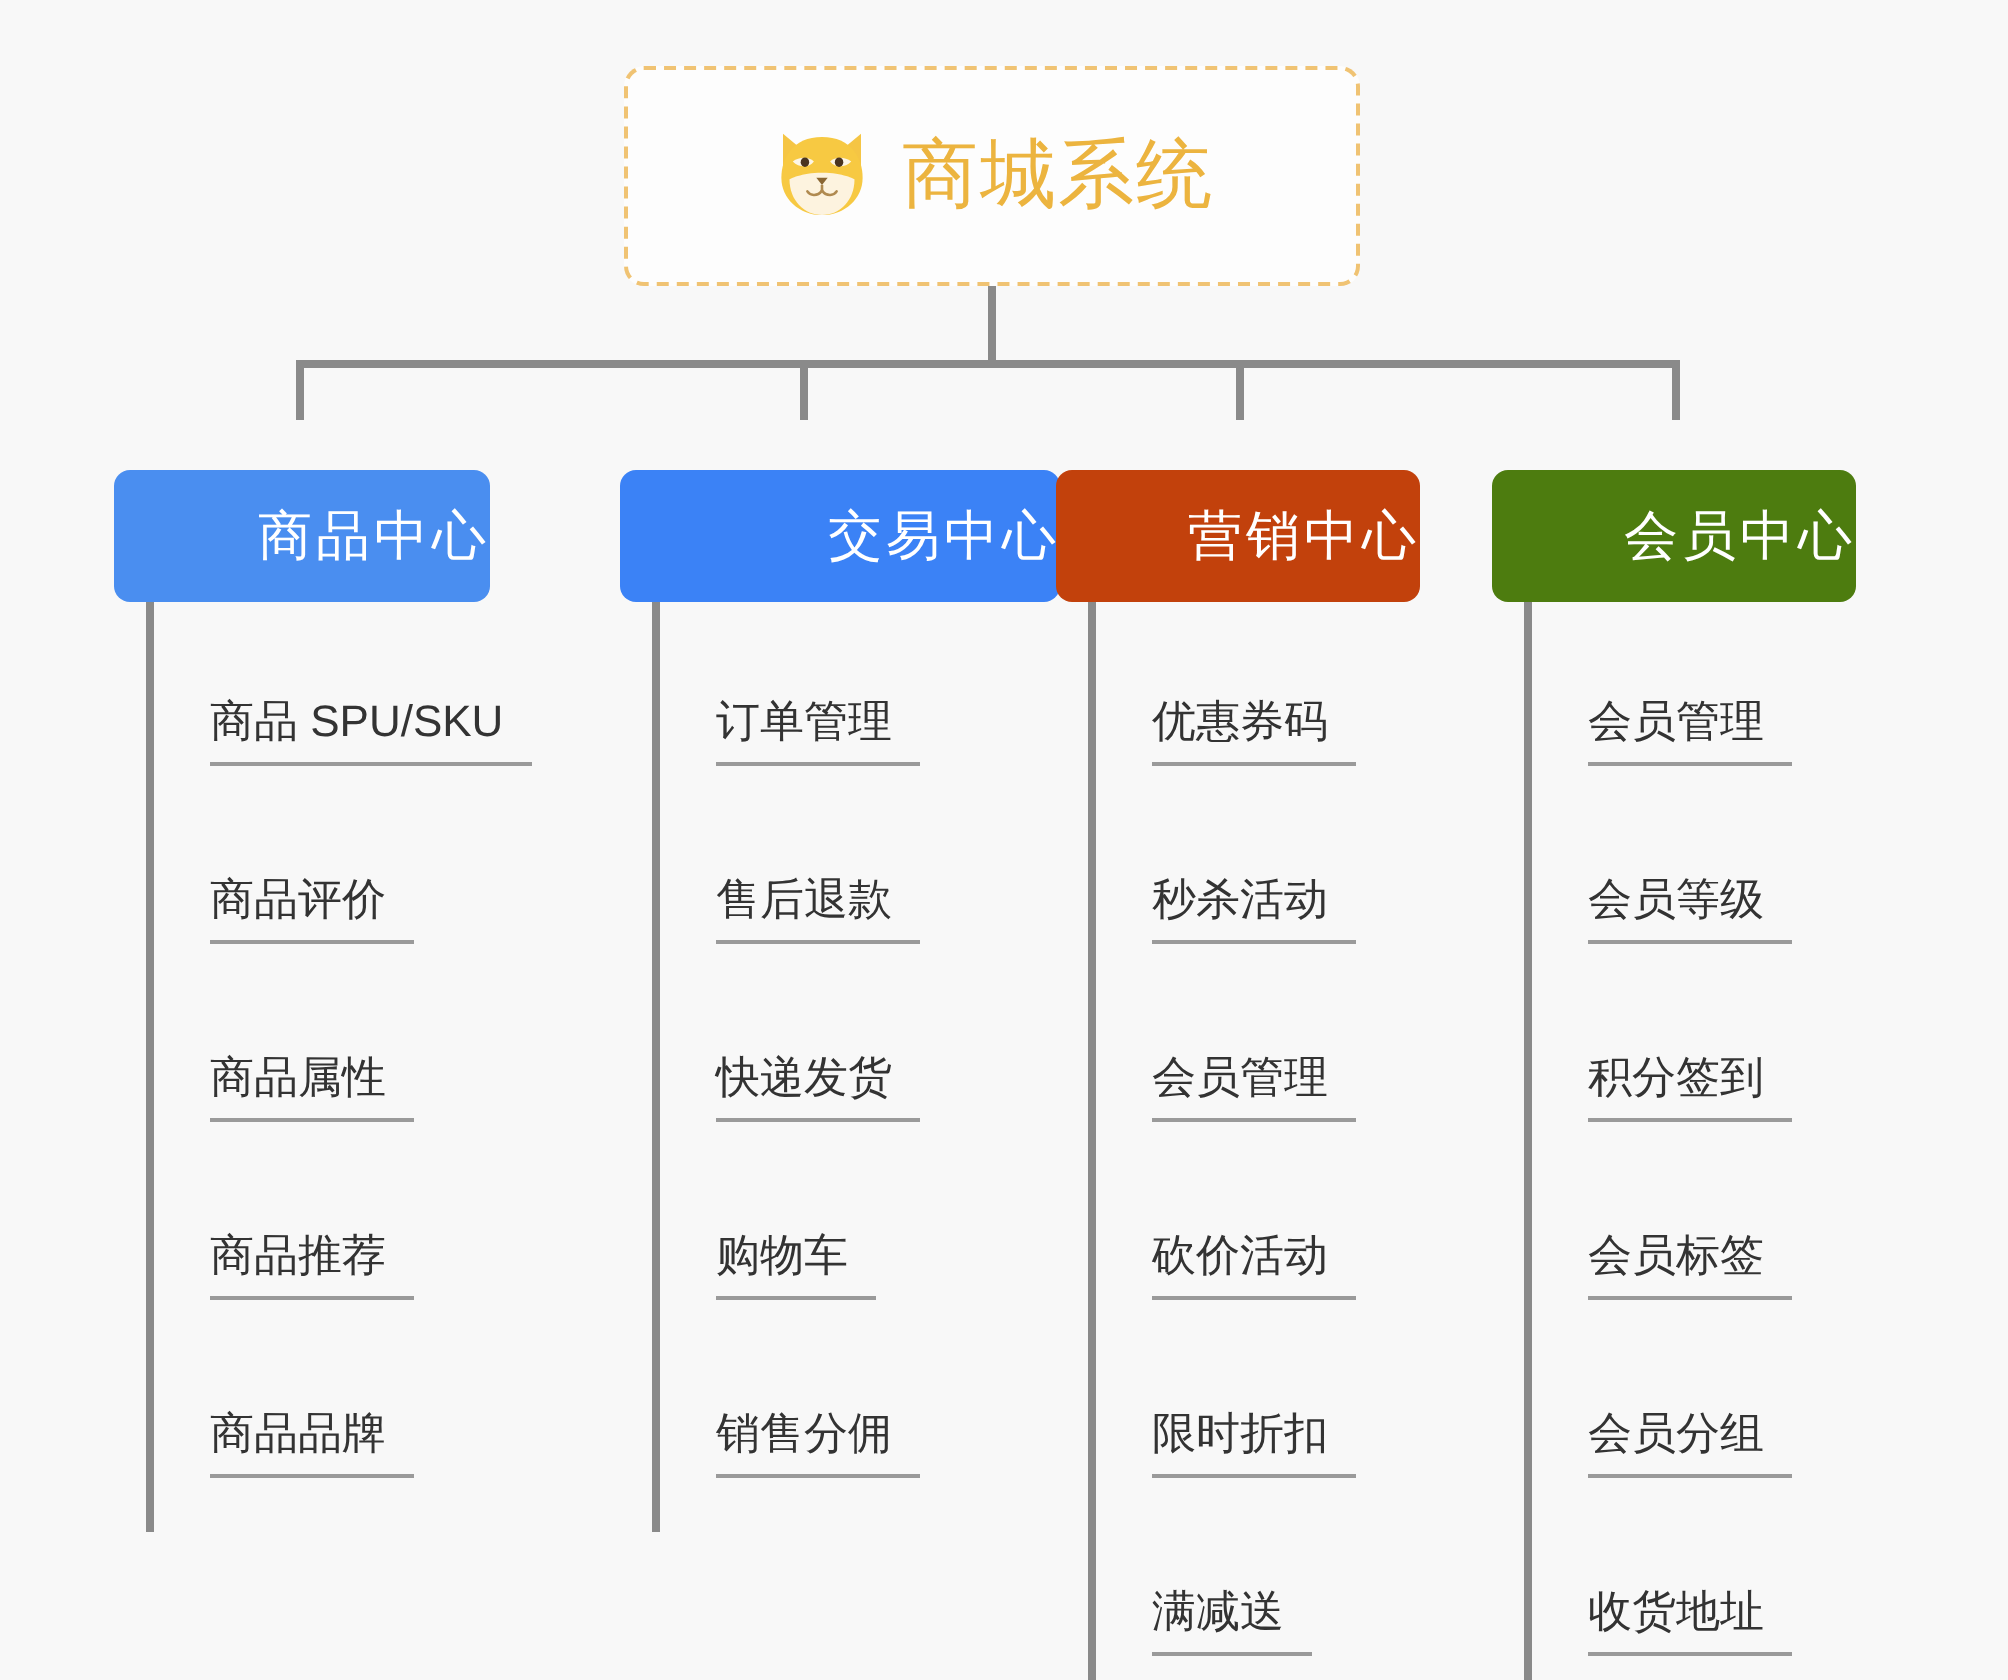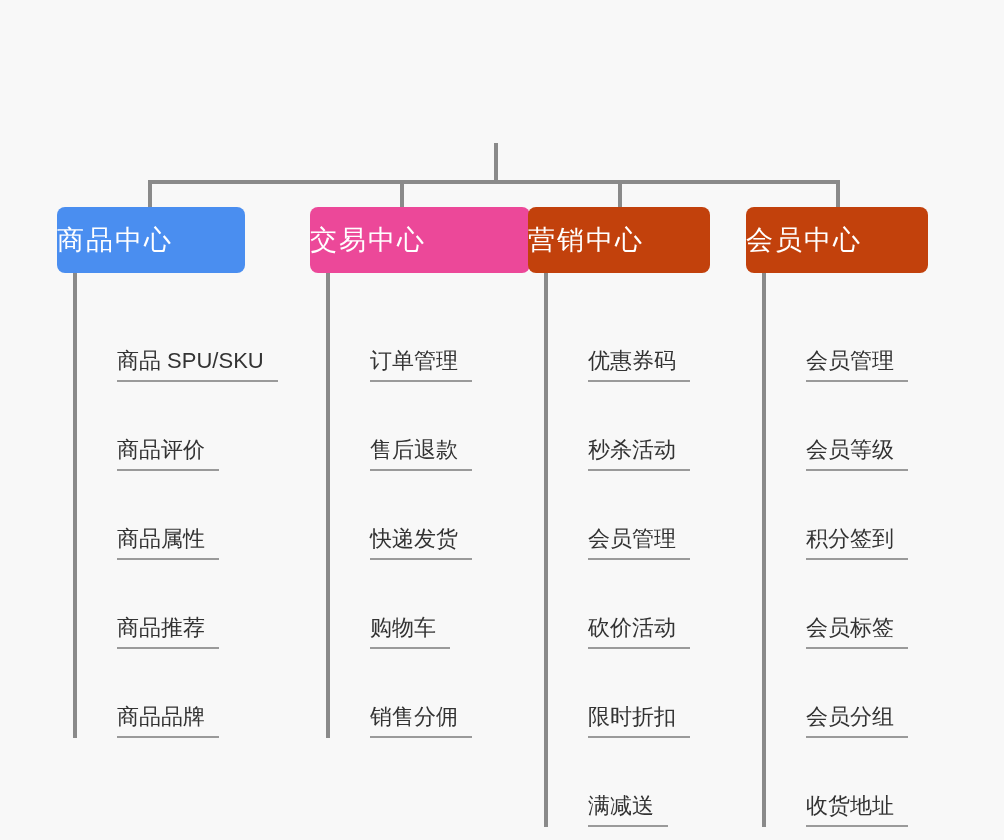--- a/index.html
+++ b/index.html
@@ -59,55 +59,80 @@
   
   .column {
     position: absolute;
     top: 207px;
   }
   .cat-box {
     height: 66px;
     border-radius: 8px;
     display: flex;
     align-items: center;
-    justify-content: flex-start;
+    justify-content: flex-end;
     color: #ffffff;
     font-size: 27px;
     letter-spacing: 2px;
     white-space: nowrap;
+    margin-top: 28px;
   }
 
   
   .children {
     position: relative;
     margin-left: 16px;
     border-left: 4px solid #8a8a8a;
     padding-top: 20px;
   }
   .child-item {
     height: 89px;
     display: flex;
-    align-items: flex-end;
-    padding-left: 40px;
+    align-items: center;
+    padding-left: 28px;
   }
   .child-label {
     display: inline-block;
     font-size: 22px;
     color: #333333;
     white-space: nowrap;
     padding: 0 14px 7px 0;
     border-bottom: 2px solid #9a9a9a;
     line-height: 1.15;
   }
 </style>
 </head>
 <body>
 
 <div id="canvas" style="background: rgb(248, 248, 248);">
 
+  <div id="root-node" style="border-color: rgb(240, 195, 115); background: rgb(253, 253, 253);">
+    <svg id="root-icon" viewBox="0 0 64 64" aria-hidden="true">
+
+      <path d="M8 6 L8 26 L20 16 Z" fill="#f5c544"></path>
+      <path d="M56 6 L56 26 L44 16 Z" fill="#f5c544"></path>
+
+      <path d="M32 8 C14 8 7 21 7 33 C7 46 18 56 32 56 C46 56 57 46 57 33 C57 21 50 8 32 8 Z" fill="#f7c942"></path>
+
+      <path d="M12 34 C12 34 19 30 32 30 C45 30 52 34 52 34 C52 47 43 56 32 56 C21 56 12 47 12 34 Z" fill="#fdf3df"></path>
+
+      <path d="M14 23 C18 20 24 20 27 23 C24 27 18 27 14 23 Z" fill="#fdf6e6"></path>
+      <path d="M50 23 C46 20 40 20 37 23 C40 27 46 27 50 23 Z" fill="#fdf6e6"></path>
+
+      <ellipse cx="21.5" cy="23.5" rx="2.6" ry="2.9" fill="#4a3520"></ellipse>
+      <ellipse cx="42.5" cy="23.5" rx="2.6" ry="2.9" fill="#4a3520"></ellipse>
+
+      <path d="M28.5 33 L35.5 33 L32 37.5 Z" fill="#8a6633"></path>
+
+      <path d="M32 37.5 L32 41" stroke="#b08a50" stroke-width="1.6" fill="none"></path>
+      <path d="M32 41 C29 45 24.5 44 23 41.5" stroke="#b08a50" stroke-width="1.6" fill="none" stroke-linecap="round"></path>
+      <path d="M32 41 C35 45 39.5 44 41 41.5" stroke="#b08a50" stroke-width="1.6" fill="none" stroke-linecap="round"></path>
+    </svg>
+    <span id="root-title" style="color: rgb(236, 180, 63);">商城系统</span>
+  </div>
 
   <div class="conn conn-v" style="left: 494px; top: 143px; width: 4px; height: 40px; background: rgb(138, 138, 138);"></div>
 
   <div class="conn conn-h" style="left: 148px; top: 180px; width: 692px; height: 4px; background: rgb(138, 138, 138);"></div>
 
   <div class="conn conn-v" style="left: 148px; top: 180px; height: 30px; background: rgb(138, 138, 138);"></div>
   <div class="conn conn-v" style="left: 400px; top: 180px; height: 30px; background: rgb(138, 138, 138);"></div>
   <div class="conn conn-v" style="left: 618px; top: 180px; height: 30px; background: rgb(138, 138, 138);"></div>
   <div class="conn conn-v" style="left: 836px; top: 180px; height: 30px; background: rgb(138, 138, 138);"></div>
 
@@ -128,21 +153,21 @@
       <div class="child-item">
           <span class="child-label">商品推荐</span>
         </div>
       <div class="child-item">
           <span class="child-label">商品品牌</span>
         </div>
     </div>
   </div>
 
   <div class="column" style="left:310px; width:184px;">
-    <div class="cat-box" style="width: 220px; background: #ec4899;">
+    <div class="cat-box" style="width: 220px; background: #3b82f6;">
       <span>交易中心</span>
     </div>
     <div class="children" style="border-left-color: rgb(138, 138, 138);">
       <div class="child-item">
           <span class="child-label">订单管理</span>
         </div>
       <div class="child-item">
           <span class="child-label">售后退款</span>
         </div>
       <div class="child-item">
@@ -177,21 +202,21 @@
       <div class="child-item">
           <span class="child-label">限时折扣</span>
         </div>
       <div class="child-item">
           <span class="child-label">满减送</span>
         </div>
     </div>
   </div>
 
   <div class="column" style="left:746px; width:184px;">
-    <div class="cat-box" style="width: 182px; background: #c2410c;">
+    <div class="cat-box" style="width: 182px; background: #4d7c0f;">
       <span>会员中心</span>
     </div>
     <div class="children" style="border-left-color: rgb(138, 138, 138);">
       <div class="child-item">
           <span class="child-label">会员管理</span>
         </div>
       <div class="child-item">
           <span class="child-label">会员等级</span>
         </div>
       <div class="child-item">

